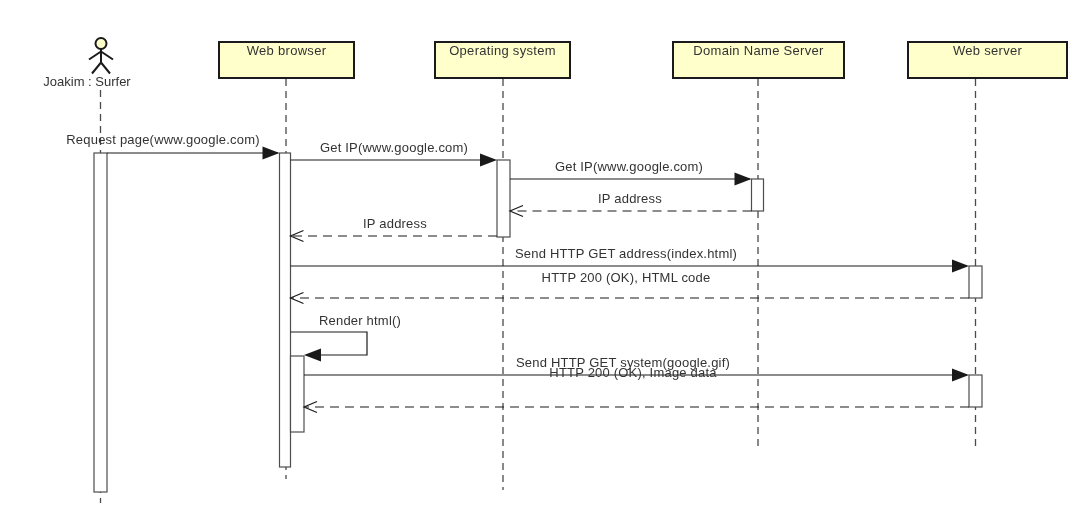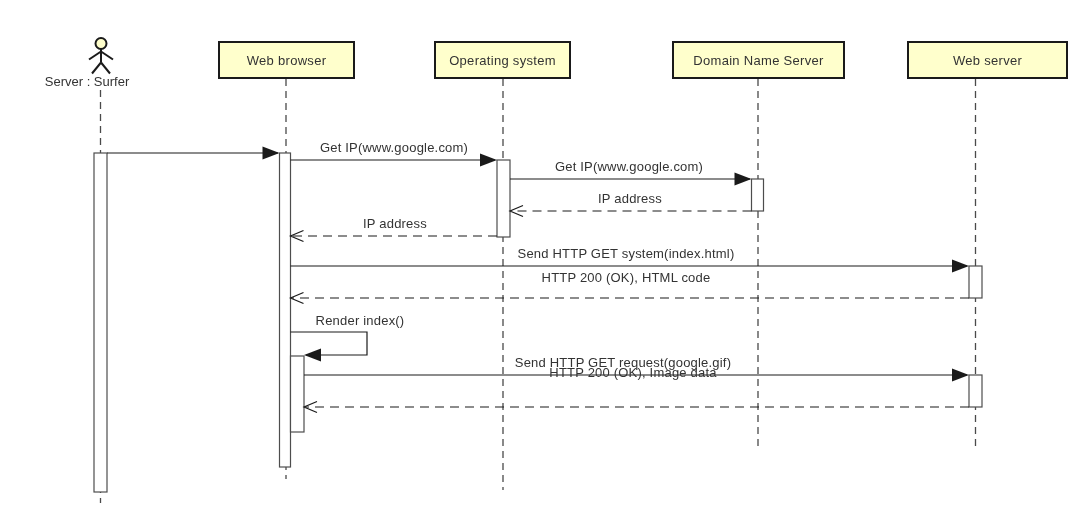--- a/index.html
+++ b/index.html
@@ -22,21 +22,21 @@
     top: 0;
   }
   .pbox {
     position: absolute;
     top: 41px;
     height: 38px;
     box-sizing: border-box;
     border: 2px solid #1a1a1a;
     background: #ffffcc;
     display: flex;
-    align-items: center;
+    align-items: flex-start;
     justify-content: center;
     font-size: 13px;
     color: #333333;
     letter-spacing: 0.3px;
   }
   .mlabel {
     position: absolute;
     transform: translateX(-50%);
     white-space: nowrap;
     font-size: 13px;
@@ -176,25 +176,26 @@
   <div class="pbox" style="left:672px;width:173px">
     <span>Domain Name Server</span>
   </div>
   <div class="pbox" style="left:434px;width:137px">
     <span>Operating system</span>
   </div>
   <div class="pbox" style="left:907px;width:161px">
     <span>Web server</span>
   </div>
 
-  <div class="actor-label" style="left:87px;top:75px">Server : Surfer</div>
-
+  <div class="actor-label" style="left:87px;top:75px">Joakim : Surfer</div>
+
+  <div class="mlabel" style="left:163px;top:132px">Request page(www.google.com)</div>
   <div class="mlabel" style="left:394px;top:140px">Get IP(www.google.com)</div>
   <div class="mlabel" style="left:629px;top:159px">Get IP(www.google.com)</div>
   <div class="mlabel" style="left:630px;top:191px">IP address</div>
   <div class="mlabel" style="left:395px;top:216px">IP address</div>
-  <div class="mlabel" style="left:626px;top:246px">Send HTTP GET system(index.html)</div>
+  <div class="mlabel" style="left:626px;top:246px">Send HTTP GET address(index.html)</div>
   <div class="mlabel" style="left:626px;top:270px">HTTP 200 (OK), HTML code</div>
-  <div class="mlabel" style="left:360px;top:313px">Render index()</div>
-  <div class="mlabel" style="left:623px;top:355px">Send HTTP GET request(google.gif)</div>
+  <div class="mlabel" style="left:360px;top:313px">Render html()</div>
+  <div class="mlabel" style="left:623px;top:355px">Send HTTP GET system(google.gif)</div>
   <div class="mlabel" style="left:633px;top:365px">HTTP 200 (OK), Image data</div>
 
 </div>
 
 </body></html>

